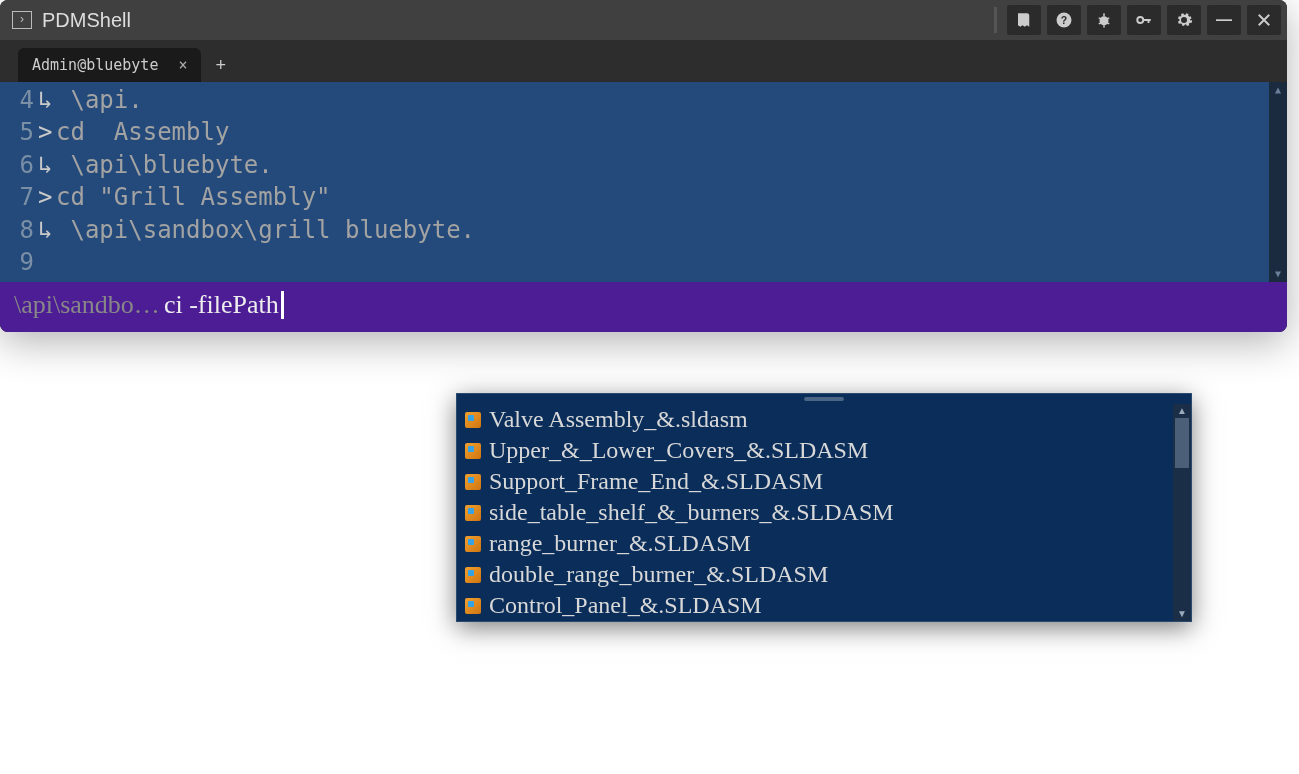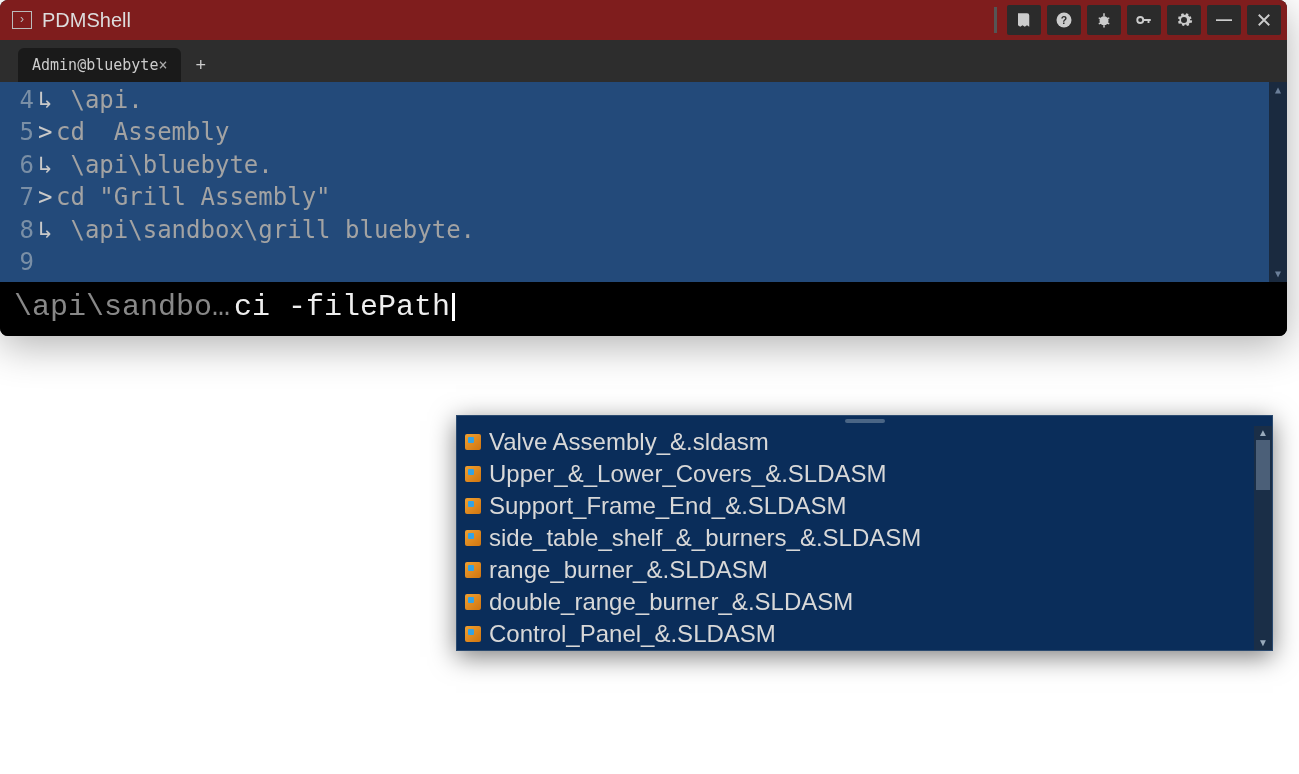--- a/index.html
+++ b/index.html
@@ -8,21 +8,21 @@
     position: absolute;
     top: 0; left: 0;
     width: 1287px;
     background: #1a1a1a;
     border-radius: 8px;
     box-shadow: 0 10px 40px rgba(0,0,0,0.3);
     overflow: visible;
   }
   .titlebar {
     height: 40px;
-    background: #7f1d1d;
+    background: #404040;
     display: flex;
     align-items: center;
     padding: 0 6px 0 12px;
     border-radius: 8px 8px 0 0;
     gap: 20px;
   }
   .title-left { display:flex; align-items:center; gap:10px; }
   .app-icon {
     width: 20px; height: 18px;
     border: 1.5px solid #bbb;
@@ -49,21 +49,21 @@
     display:flex; align-items:flex-end;
     padding: 0 10px;
   }
   .tab {
     background: #1a1a1a;
     color:#ccc;
     padding: 8px 14px;
     font-size: 15px;
     font-family: 'Consolas', monospace;
     border-radius: 6px 6px 0 0;
-    display:flex; align-items:center; gap:0;
+    display:flex; align-items:center; gap:20px;
     margin-left: 8px;
   }
   .tab-close { color:#aaa; font-size:15px; cursor:pointer;}
   .tab-add { color:#ccc; font-size:18px; padding: 6px 14px; cursor:pointer;}
   
   .terminal-area {
     background: #0f1419;
     padding: 0;
     position: relative;
   }
@@ -82,41 +82,41 @@
   
   .scrollbar-v {
     position:absolute; right:0; top:0; bottom:0; width:18px;
     background:#1a2a3f;
   }
   .scroll-arrow { height:16px; background:#1a2a3f; color:#6b7f99; font-size:10px; text-align:center; line-height:16px; position:absolute; left:0; right:0;}
   .scroll-arrow.up{ top:0;}
   .scroll-arrow.down{ bottom:0;}
   
   .prompt-bar {
-    background: #000000;
+    background: #4c1d95;
     padding: 8px 14px 12px 14px;
-    font-family: Liberation Mono, monospace;
-    font-size: 30px;
+    font-family: Liberation Serif, serif;
+    font-size: 26px;
     color:#e8e8e8;
     display:flex; align-items:center;
     border-radius: 0 0 8px 8px;
   }
   .prompt-path { color:#888; }
   .prompt-cmd { color:#eee; margin-left:4px;}
   .prompt-cursor { display:inline-block; width:3px; height:28px; background:#fff; margin-left:2px; vertical-align:middle;}
   
   .autocomplete {
     position: absolute;
-    top: 415px;
+    top: 393px;
     left: 456px;
-    width: 817px;
+    width: 736px;
     background: #0a2d5a;
     border: 1px solid #2b4a6f;
     box-shadow: 0 6px 24px rgba(0,0,0,0.5);
-    font-family: Liberation Sans, sans-serif;
+    font-family: Liberation Serif, serif;
     font-size: 24px;
     color:#d8d8d8;
   }
   .ac-grip {
     height: 10px;
     display:flex; align-items:center; justify-content:center;
     background:#0a2d5a;
   }
   .ac-grip div { width:40px; height:4px; background:#4a6585; border-radius:2px;}
   .ac-list { position:relative; }

